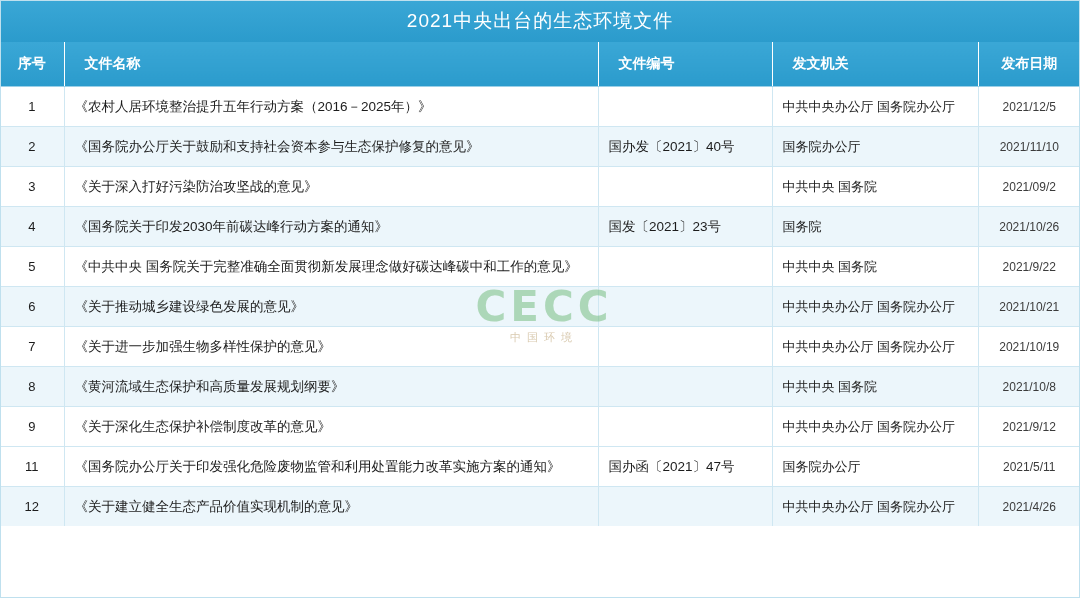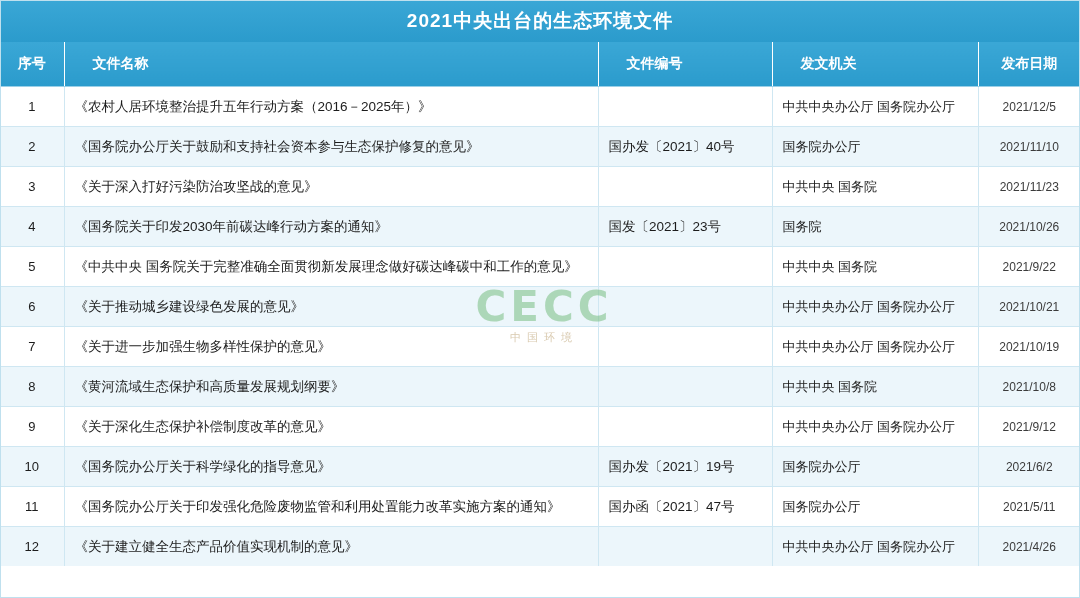--- a/index.html
+++ b/index.html
@@ -22,21 +22,21 @@
   }
   .title-bar {
     height: 42px;
     background: #2f9fd0;
     background: linear-gradient(180deg, #3aa7d6 0%, #2b9bcc 100%);
     color: #ffffff;
     display: flex;
     align-items: center;
     justify-content: center;
     font-size: 19px;
-    font-weight: bold;
+    font-weight: normal;
     letter-spacing: 1px;
   }
   table.doc-table {
     width: 1080px;
     border-collapse: collapse;
     table-layout: fixed;
     font-size: 13px;
     color: #1c1c1c;
   }
   table.doc-table col.c0 { width: 64px; }
@@ -47,21 +47,21 @@
 
   table.doc-table th {
     background: #2f9fd0;
     background: linear-gradient(180deg, #3aa7d6 0%, #2b9bcc 100%);
     color: #ffffff;
     font-weight: bold;
     font-size: 14px;
     height: 36px;
     border-right: 1px solid #ffffff;
     border-bottom: 1px solid #9bd0e8;
-    padding: 0 28px;
+    padding: 0 20px;
     text-align: left;
     white-space: nowrap;
   }
   table.doc-table th.center { text-align: center; padding: 4px; }
   table.doc-table th:last-child { border-right: none; }
 
   table.doc-table td {
     height: 39px;
     border-right: 1px solid #cfe7f2;
     border-bottom: 1px solid #cfe7f2;
@@ -163,21 +163,21 @@
         <td class="name">《国务院办公厅关于鼓励和支持社会资本参与生态保护修复的意见》</td>
         <td class="num">国办发〔2021〕40号</td>
         <td class="org">国务院办公厅</td>
         <td class="date">2021/11/10</td>
       </tr>
       <tr class="row-odd">
         <td class="idx">3</td>
         <td class="name">《关于深入打好污染防治攻坚战的意见》</td>
         <td class="num"></td>
         <td class="org">中共中央 国务院</td>
-        <td class="date">2021/11/23</td>
+        <td class="date">2021/09/2</td>
       </tr>
       <tr class="row-even">
         <td class="idx">4</td>
         <td class="name">《国务院关于印发2030年前碳达峰行动方案的通知》</td>
         <td class="num">国发〔2021〕23号</td>
         <td class="org">国务院</td>
         <td class="date">2021/10/26</td>
       </tr>
       <tr class="row-odd">
         <td class="idx">5</td>
@@ -207,27 +207,20 @@
         <td class="org">中共中央 国务院</td>
         <td class="date">2021/10/8</td>
       </tr>
       <tr class="row-odd">
         <td class="idx">9</td>
         <td class="name">《关于深化生态保护补偿制度改革的意见》</td>
         <td class="num"></td>
         <td class="org">中共中央办公厅 国务院办公厅</td>
         <td class="date">2021/9/12</td>
       </tr>
-      <tr class="row-even">
-        <td class="idx">10</td>
-        <td class="name">《国务院办公厅关于科学绿化的指导意见》</td>
-        <td class="num">国办发〔2021〕19号</td>
-        <td class="org">国务院办公厅</td>
-        <td class="date">2021/6/2</td>
-      </tr>
       <tr class="row-odd">
         <td class="idx">11</td>
         <td class="name">《国务院办公厅关于印发强化危险废物监管和利用处置能力改革实施方案的通知》</td>
         <td class="num">国办函〔2021〕47号</td>
         <td class="org">国务院办公厅</td>
         <td class="date">2021/5/11</td>
       </tr>
       <tr class="row-even">
         <td class="idx">12</td>
         <td class="name">《关于建立健全生态产品价值实现机制的意见》</td>

